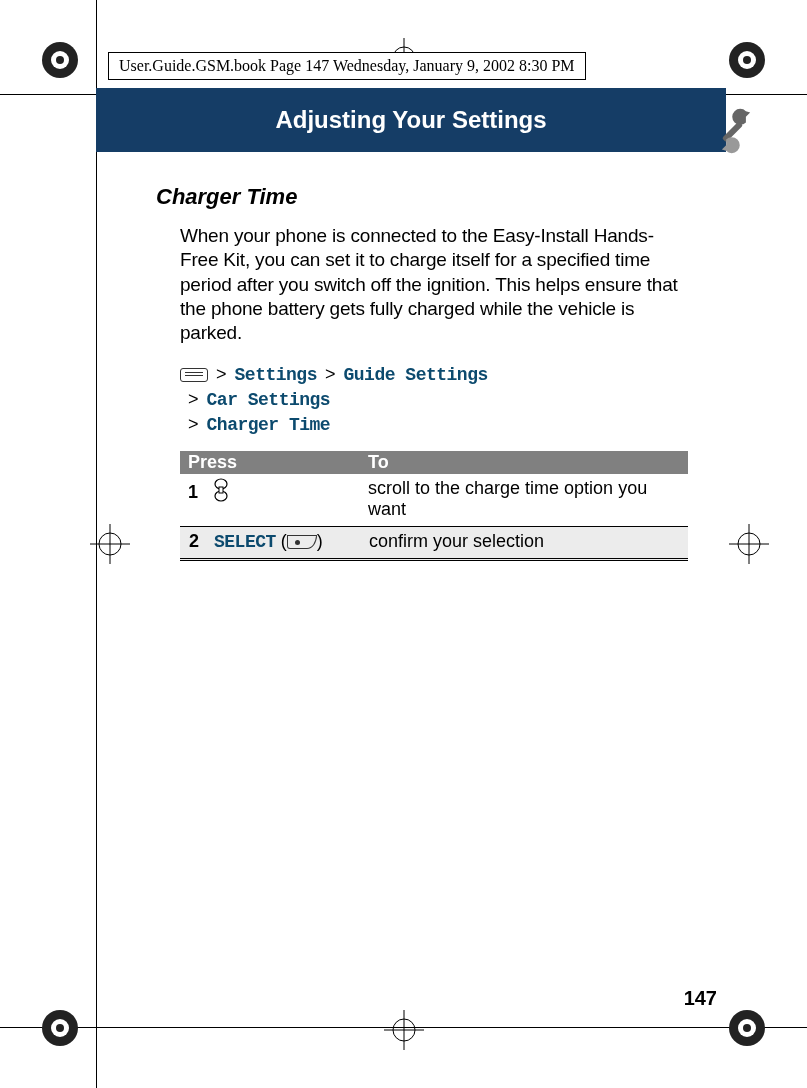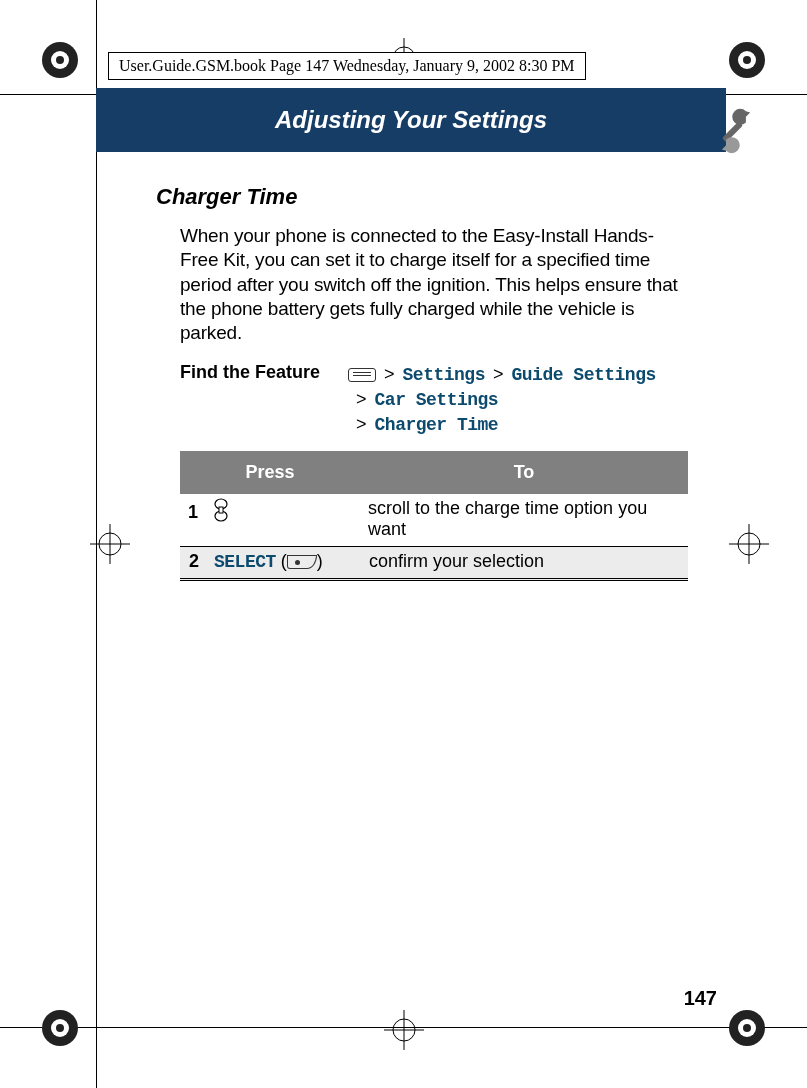--- a/index.html
+++ b/index.html
@@ -50,21 +50,20 @@
 
   
   .banner {
     position: absolute;
     top: 88px;
     left: 96px;
     width: 630px;
     height: 64px;
     background: #153d66;
     color: #fff;
-    font-style: italic;
     font-weight: bold;
     font-size: 24px;
     display: flex;
     align-items: center;
     justify-content: center;
     z-index: 2;
     font-family: Arial, sans-serif;
   }
 
   
@@ -161,22 +160,22 @@
   table.steps {
     width: 100%;
     margin-left: 22px;
     width: calc(100% - 22px);
     border-collapse: collapse;
     font-size: 18px;
   }
   table.steps thead th {
     background: #808080;
     color: #fff;
-    text-align: center;
-    padding: 11px 8px;
+    text-align: left;
+    padding: 1px 8px;
     font-weight: bold;
   }
   table.steps thead th:first-child { width: 180px; }
   table.steps tbody td {
     padding: 4px 8px 6px;
     vertical-align: top;
     border-bottom: 1px solid #000;
   }
   table.steps tbody tr:last-child td { border-bottom: 3px double #000; padding-left: 9px; }
   table.steps tbody tr.alt td { background: #ececec; }
@@ -271,21 +270,20 @@
     </g>
   </svg>
 </div>
 
 <div class="content">
   <h3 class="sub">Charger Time</h3>
 
   <p class="body">When your phone is connected to the Easy-Install Hands-Free Kit, you can set it to charge itself for a specified time period after you switch off the ignition. This helps ensure that the phone battery gets fully charged while the vehicle is parked.</p>
 
   <div class="find">
-    <div class="find-label">Find the Feature</div>
     <div class="find-path">
       <span class="menu-icon"></span>
       <span class="sep">&gt;</span>
       <span class="ui-label">Settings</span>
       <span class="sep">&gt;</span>
       <span class="ui-label">Guide Settings</span><br>
       &nbsp;<span class="sep">&gt;</span>
       <span class="ui-label">Car Settings</span><br>
       &nbsp;<span class="sep">&gt;</span>
       <span class="ui-label">Charger Time</span>

